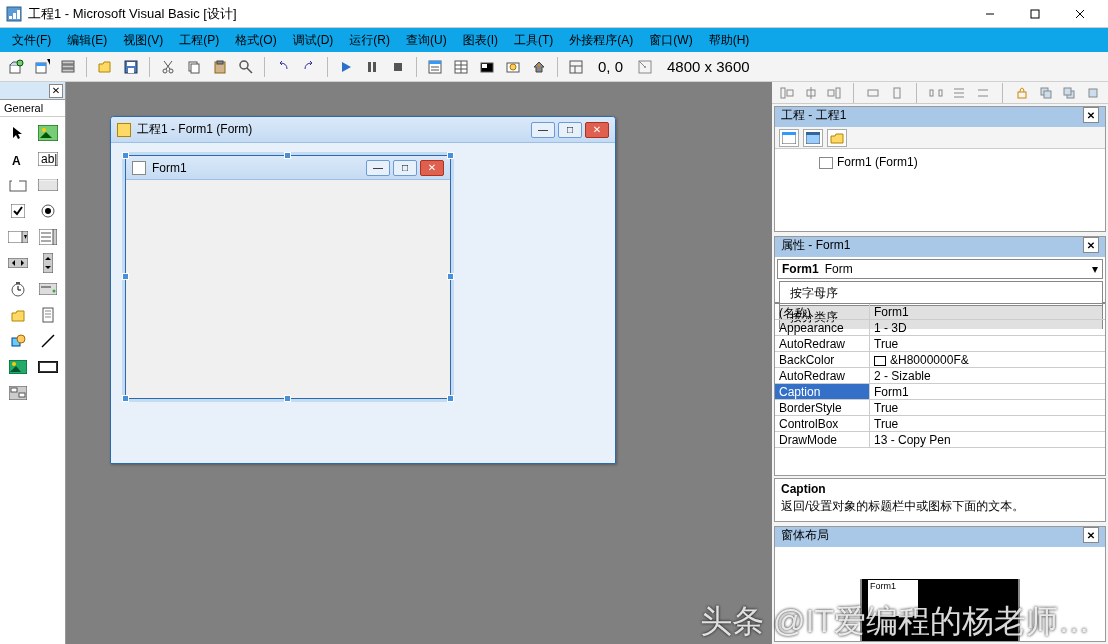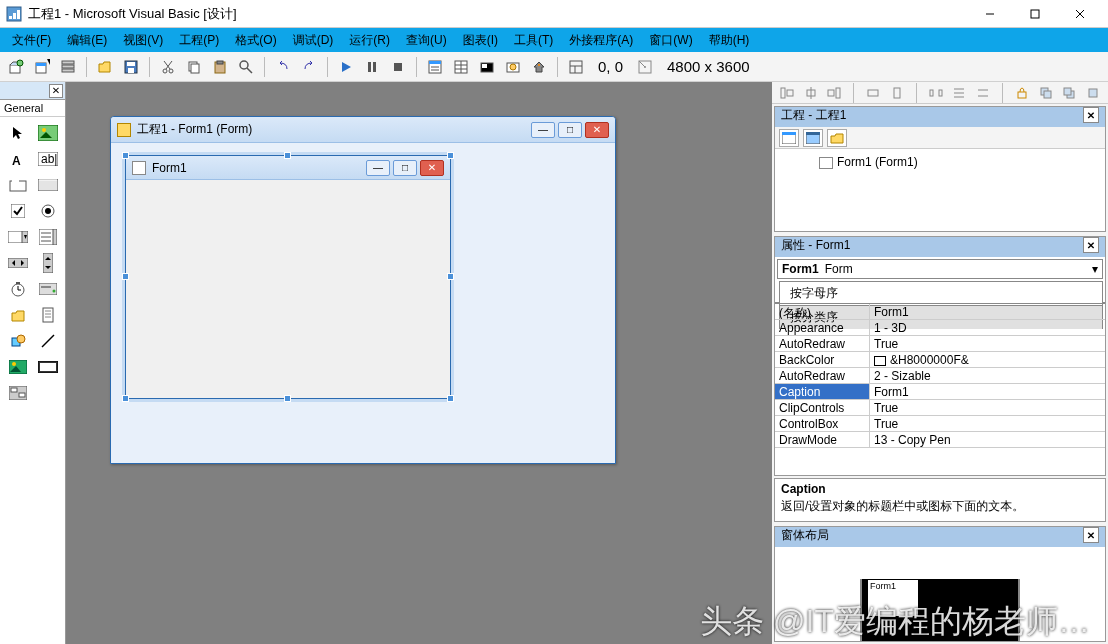--- a/index.html
+++ b/index.html
@@ -624,21 +624,21 @@
         </div>
         <div class="prop-row">
           <div class="pn">AutoRedraw</div>
           <div class="pv">2 - Sizable</div>
         </div>
         <div class="prop-row sel">
           <div class="pn">Caption</div>
           <div class="pv">Form1</div>
         </div>
         <div class="prop-row">
-          <div class="pn">ClipControls</div>
+          <div class="pn">BorderStyle</div>
           <div class="pv">True</div>
         </div>
         <div class="prop-row">
           <div class="pn">ControlBox</div>
           <div class="pv">True</div>
         </div>
         <div class="prop-row">
           <div class="pn">DrawMode</div>
           <div class="pv">13 - Copy Pen</div>
         </div>

